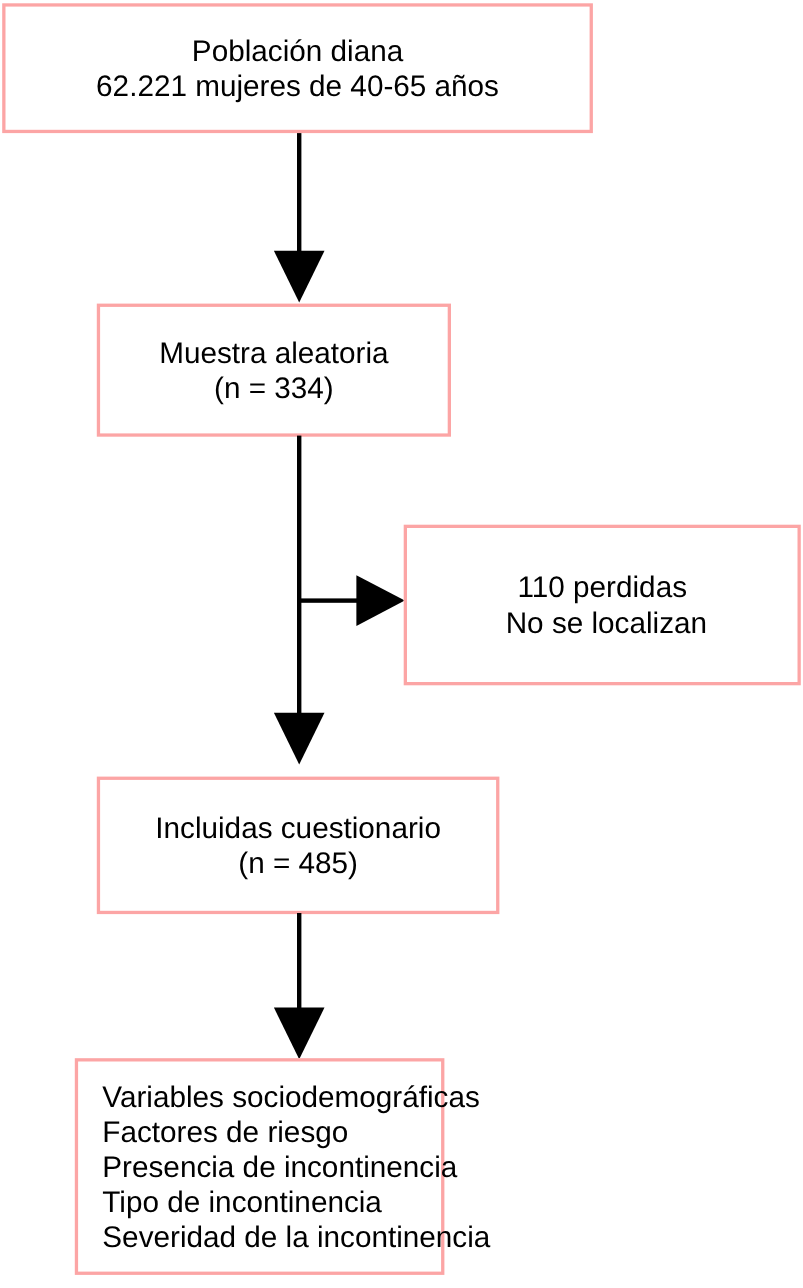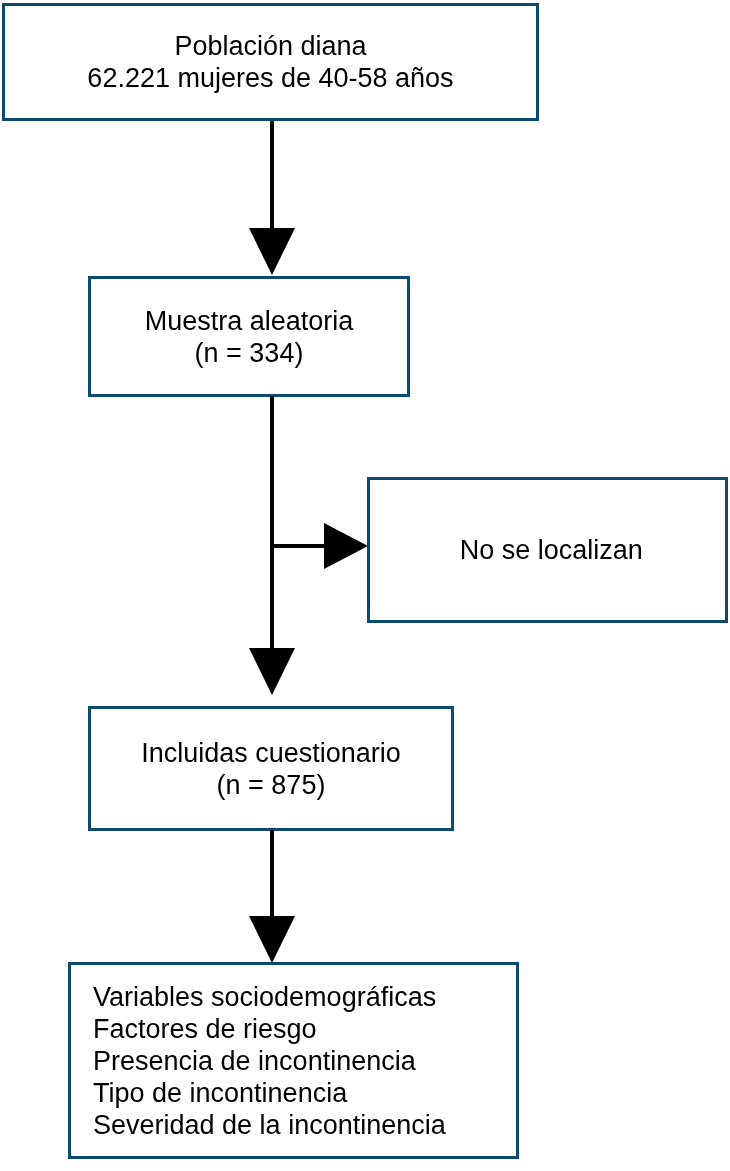--- a/index.html
+++ b/index.html
@@ -11,21 +11,21 @@
     position: relative;
     width: 730px;
     height: 1171px;
     background: #ffffff;
     font-family: "Liberation Sans", sans-serif;
     overflow: hidden;
   }
   .node {
     position: absolute;
     box-sizing: border-box;
-    border: 3px solid #0c4a6e;
+    border: 3px solid #fca5a5;
     background: #ffffff;
     display: flex;
     flex-direction: column;
     justify-content: center;
   }
   .node .lines {
     display: block;
     width: 100%;
   }
   .line {
@@ -49,21 +49,21 @@
   
   #node-losses {
     left: 367px; top: 477px; width: 361px; height: 146px;
   }
   
   #node-included {
     left: 88px; top: 706px; width: 366px; height: 125px; align-items: flex-end;
   }
   
   #node-variables {
-    left: 68px; top: 962px; width: 451px; height: 197px;
+    left: 68px; top: 962px; width: 336px; height: 197px;
   }
 
   
   .conn-line {
     position: absolute;
     background: #000000;
   }
   .v-line { width: 4px; }
   .h-line { height: 4px; }
 
@@ -95,21 +95,21 @@
   #conn3-arrow { left: 249px; top: 916px; }
 </style>
 </head>
 <body>
 
 <div id="canvas">
 
   <div class="node align-center" id="node-target">
     <div class="lines">
       <span class="line">Población diana</span>
-      <span class="line">62.221 mujeres de 40-58 años</span>
+      <span class="line">62.221 mujeres de 40-65 años</span>
     </div>
   </div>
 
   <div class="conn-line v-line" id="conn1-line"></div>
   <div class="arrow-down" id="conn1-arrow"></div>
 
   <div class="node align-center" id="node-sample">
     <div class="lines">
       <span class="line">Muestra aleatoria</span>
       <span class="line">(n = 334)</span>
@@ -117,28 +117,29 @@
   </div>
 
   <div class="conn-line v-line" id="conn2-line"></div>
   <div class="arrow-down" id="conn2-arrow"></div>
 
   <div class="conn-line h-line" id="branch-line"></div>
   <div class="arrow-right" id="branch-arrow"></div>
 
   <div class="node align-center" id="node-losses">
     <div class="lines">
+      <span class="line">110 perdidas</span>
       <span class="line"> No se localizan</span>
     </div>
   </div>
 
   <div class="node align-center" id="node-included">
     <div class="lines">
       <span class="line">Incluidas cuestionario</span>
-      <span class="line">(n = 875)</span>
+      <span class="line">(n = 485)</span>
     </div>
   </div>
 
   <div class="conn-line v-line" id="conn3-line"></div>
   <div class="arrow-down" id="conn3-arrow"></div>
 
   <div class="node align-left" id="node-variables">
     <div class="lines">
       <span class="line">Variables sociodemográficas</span>
       <span class="line">Factores de riesgo</span>

